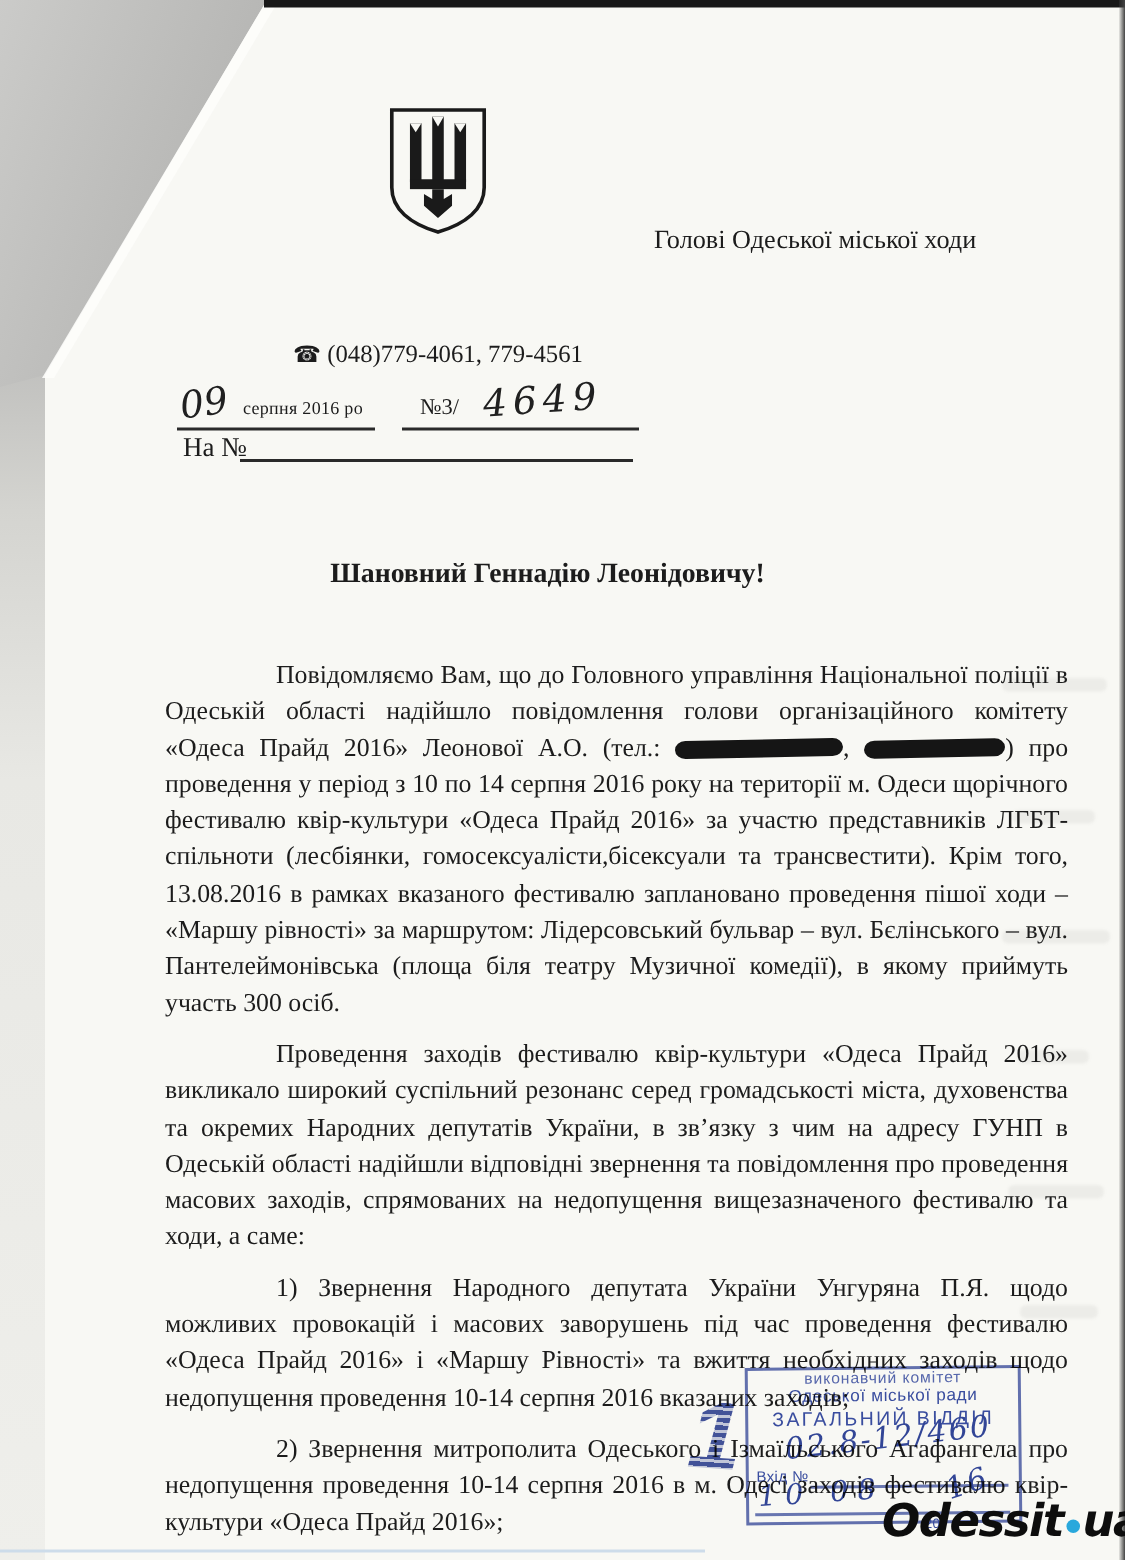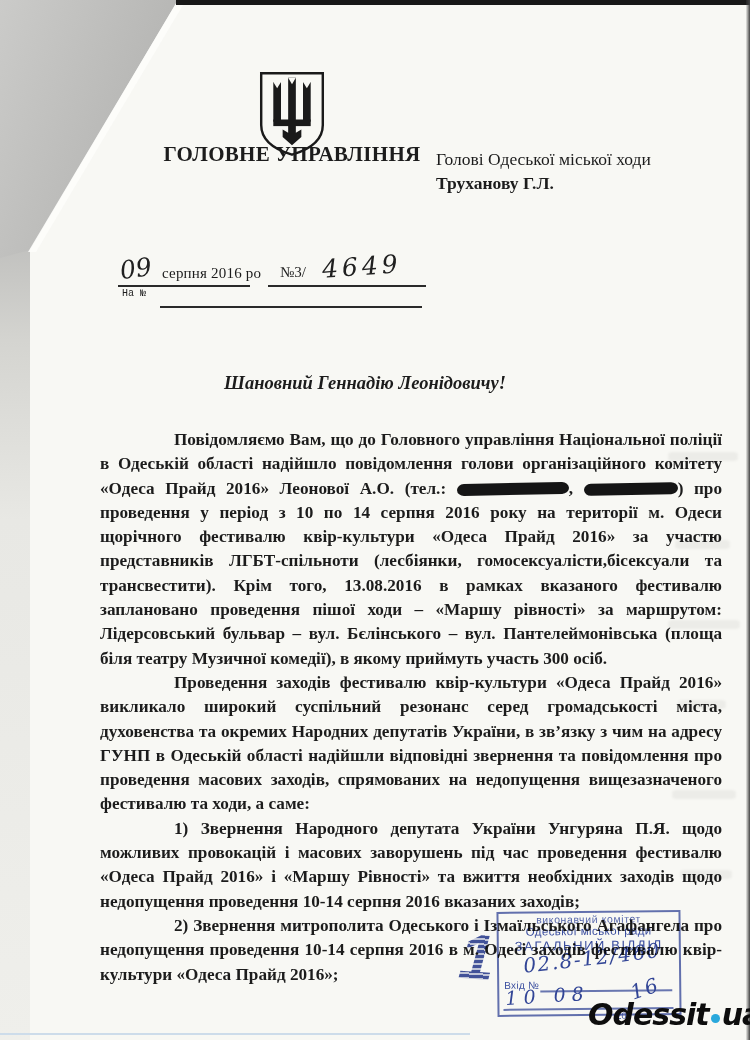--- a/index.html
+++ b/index.html
@@ -28,39 +28,39 @@
     font-weight:bold;font-size:21px;line-height:27.5px;letter-spacing:.3px;}
   .contact{position:absolute;left:92px;top:226px;width:400px;text-align:center;
     font-size:16.5px;line-height:20px;}
   .contact .ico{font-size:15px;}
 
   
   .refs{position:absolute;left:118px;top:256px;width:310px;height:60px;font-size:15px;}
   .refs > span, .refs > div{position:absolute;}
   .hand{font-family:"DejaVu Serif",serif;font-style:italic;color:#202020;display:inline-block;}
   .r-day{left:2px;top:-2px;font-size:25px;transform:rotate(-8deg);}
-  .r-month{left:44px;top:9px;font-size:15px;letter-spacing:.2px;}
+  .r-month{left:44px;top:9px;font-size:12px;letter-spacing:.2px;}
   .r-no{left:162px;top:8px;font-size:15px;}
   .r-num{left:204px;top:-4px;font-size:25px;letter-spacing:4px;transform:rotate(-4deg);}
   .rule{position:absolute;height:1.6px;background:#2a2a2a;}
   .u1{left:0;top:29px;width:132px;}
   .u2{left:150px;top:29px;width:158px;}
-  .r-na{left:4px;top:32px;font-size:10px;font-family:Liberation Mono, monospace;}
+  .r-na{left:4px;top:32px;font-size:18px;}
   .u3{left:42px;top:50px;width:262px;}
 
   .recipient{position:absolute;left:436px;top:147px;font-size:17.5px;line-height:24px;}
   .recipient .b{font-weight:bold;}
 
   .salutation{position:absolute;left:100px;top:373px;width:530px;text-align:center;
-    font-size:18.5px;font-weight:bold;font-style:italic;}
+    font-size:18.5px;font-weight:bold;}
 
   
   .bodytext{position:absolute;left:100px;top:428px;width:622px;
     font-size:17.2px;line-height:24.3px;text-align:justify;}
-  .bodytext p{margin:0;text-indent:74px;font-weight:bold;}
+  .bodytext p{margin:10px;text-indent:74px;}
   .redaction{display:inline-block;height:12px;background:#151515;border-radius:7px/6px;
     transform:translateY(1px) rotate(-1.2deg);}
   .red1{width:112px;}
   .red2{width:94px;}
 
   
   .stamp{position:absolute;left:497px;top:911px;width:180px;height:101px;
     border:2.5px solid rgba(58,76,160,.78);transform:rotate(-.6deg);
     mix-blend-mode:multiply;color:#3b4fa6;font-family:"Liberation Sans",sans-serif;}
   .stamp > span, .stamp > div{position:absolute;}
@@ -120,40 +120,42 @@
       </g>
       <g fill="#f8f8f4">
         <path d="M15,11 l3.5,5.5 l3.5,-5.5 z"></path>
         <path d="M28.5,7 l3.5,6 l3.5,-6 z"></path>
         <path d="M42,11 l3.5,5.5 l3.5,-5.5 z"></path>
       </g>
     </svg>
   </div>
 
   <div class="org">
-    <div>ГОЛОВНЕ УПРАВЛІННЯ</div>
   </div>
 
   <div class="contact">
+    <div>
+      <span class="ico">☎</span>
+      <span>(048)779-4061, 779-4561</span>
+    </div>
   </div>
 
   <div class="refs">
     <span class="hand r-day">09</span>
     <span class="r-month">серпня 2016 ро</span>
     <span class="r-no">№3/</span>
     <span class="hand r-num">4649</span>
     <div class="rule u1"></div>
     <div class="rule u2"></div>
     <span class="r-na">На №</span>
     <div class="rule u3"></div>
   </div>
 
   <div class="recipient">
     <div>Голові Одеської міської ходи</div>
-    <div class="b">Труханову Г.Л.</div>
   </div>
 
   <div class="salutation">Шановний Геннадію Леонідовичу!</div>
 
   <div class="bodytext">
     <p><span>Повідомляємо Вам, що до Головного управління Національної поліції в Одеській області надійшло повідомлення голови організаційного комітету «Одеса Прайд 2016» Леонової А.О. (тел.: </span><span class="redaction red1"></span><span>, </span><span class="redaction red2"></span><span>) про проведення у період з 10 по 14 серпня 2016 року на території м. Одеси щорічного фестивалю квір-культури «Одеса Прайд 2016» за участю представників ЛГБТ-спільноти (лесбіянки, гомосексуалісти,бісексуали та трансвестити). Крім того, 13.08.2016 в рамках вказаного фестивалю заплановано проведення пішої ходи – «Маршу рівності» за маршрутом: Лідерсовський бульвар – вул. Бєлінського – вул. Пантелеймонівська (площа біля театру Музичної комедії), в якому приймуть участь 300 осіб.</span></p>
     <p>Проведення заходів фестивалю квір-культури «Одеса Прайд 2016» викликало широкий суспільний резонанс серед громадськості міста, духовенства та окремих Народних депутатів України, в зв’язку з чим на адресу ГУНП в Одеській області надійшли відповідні звернення та повідомлення про проведення масових заходів, спрямованих на недопущення вищезазначеного фестивалю та ходи, а саме:</p>
     <p>1) Звернення Народного депутата України Унгуряна П.Я. щодо можливих провокацій і масових заворушень під час проведення фестивалю «Одеса Прайд 2016» і «Маршу Рівності» та вжиття необхідних заходів щодо недопущення проведення 10-14 серпня 2016 вказаних заходів;</p>
     <p>2) Звернення митрополита Одеського і Ізмаїльського Агафангела про недопущення проведення 10-14 серпня 2016 в м. Одесі заходів фестивалю квір-культури «Одеса Прайд 2016»;</p>
   </div>

